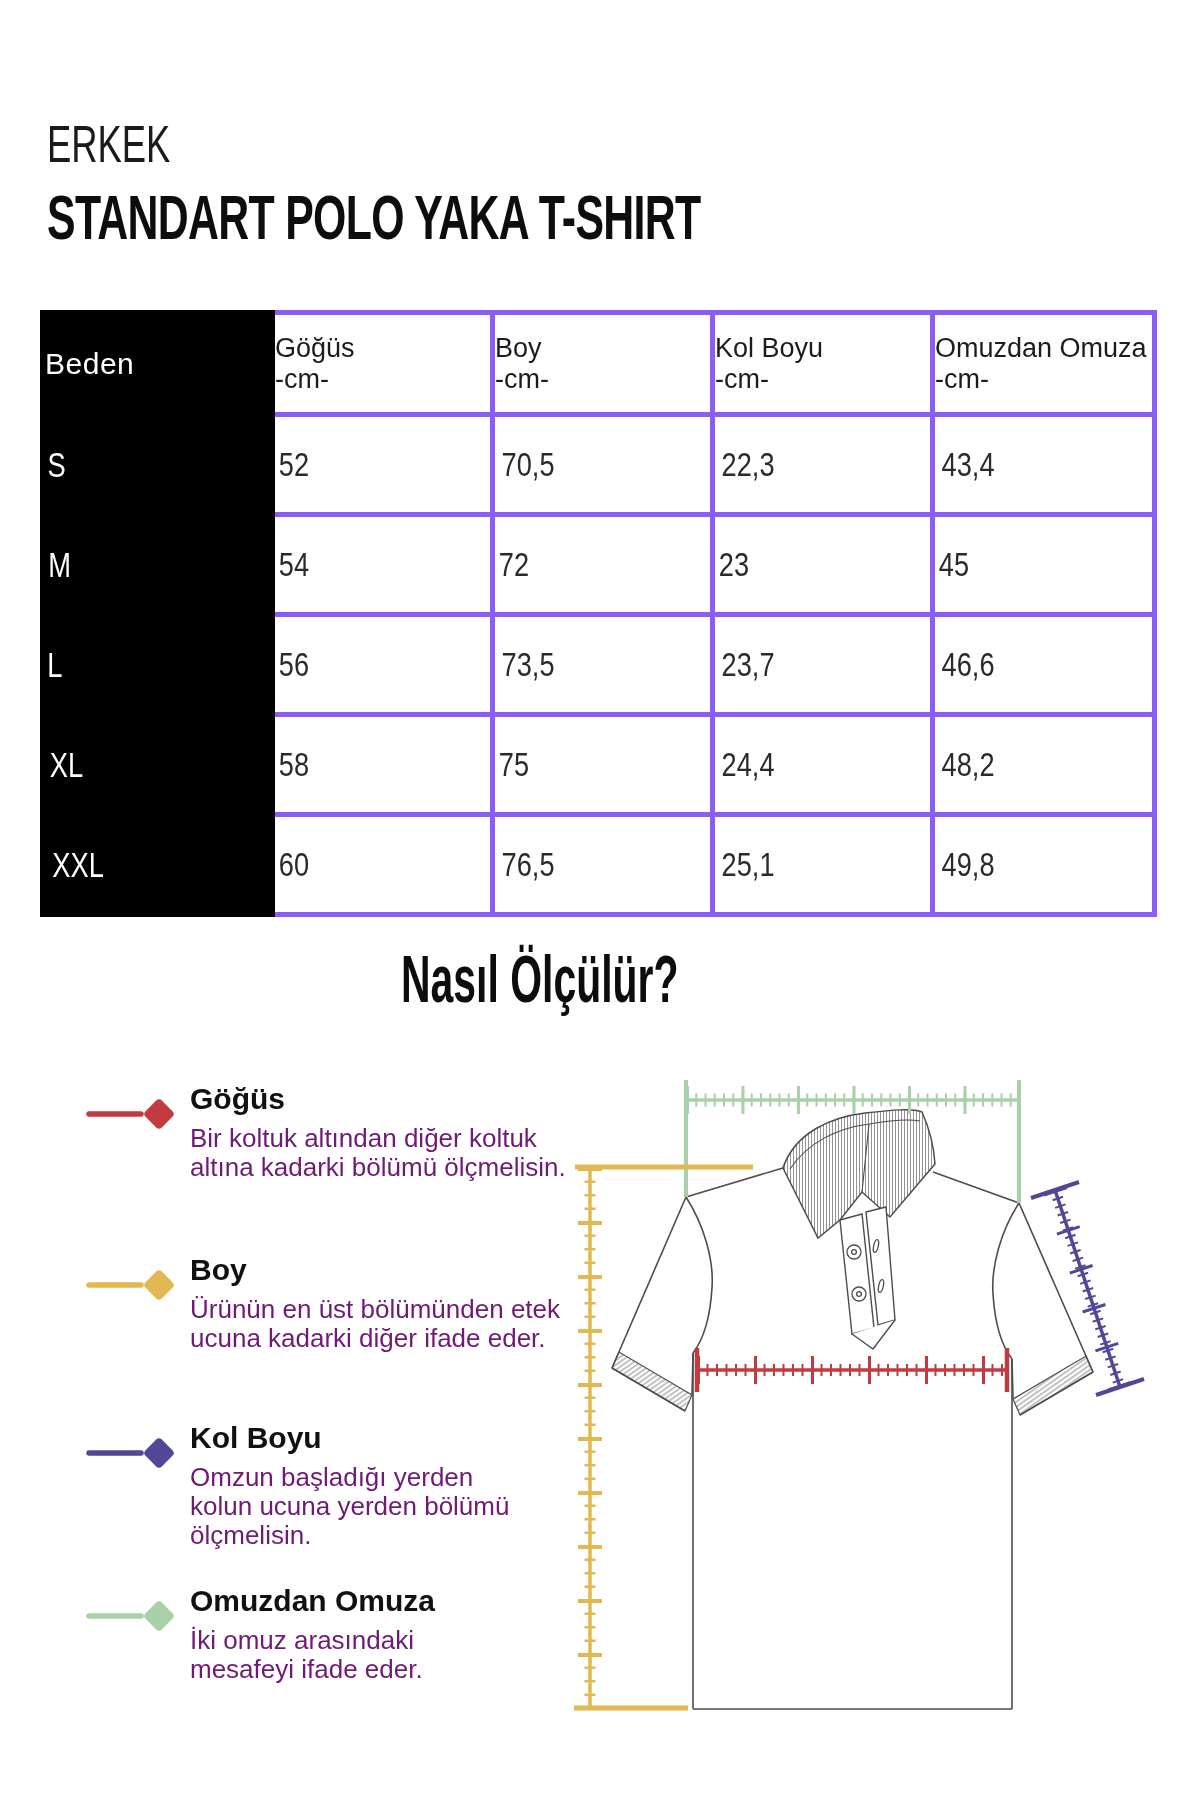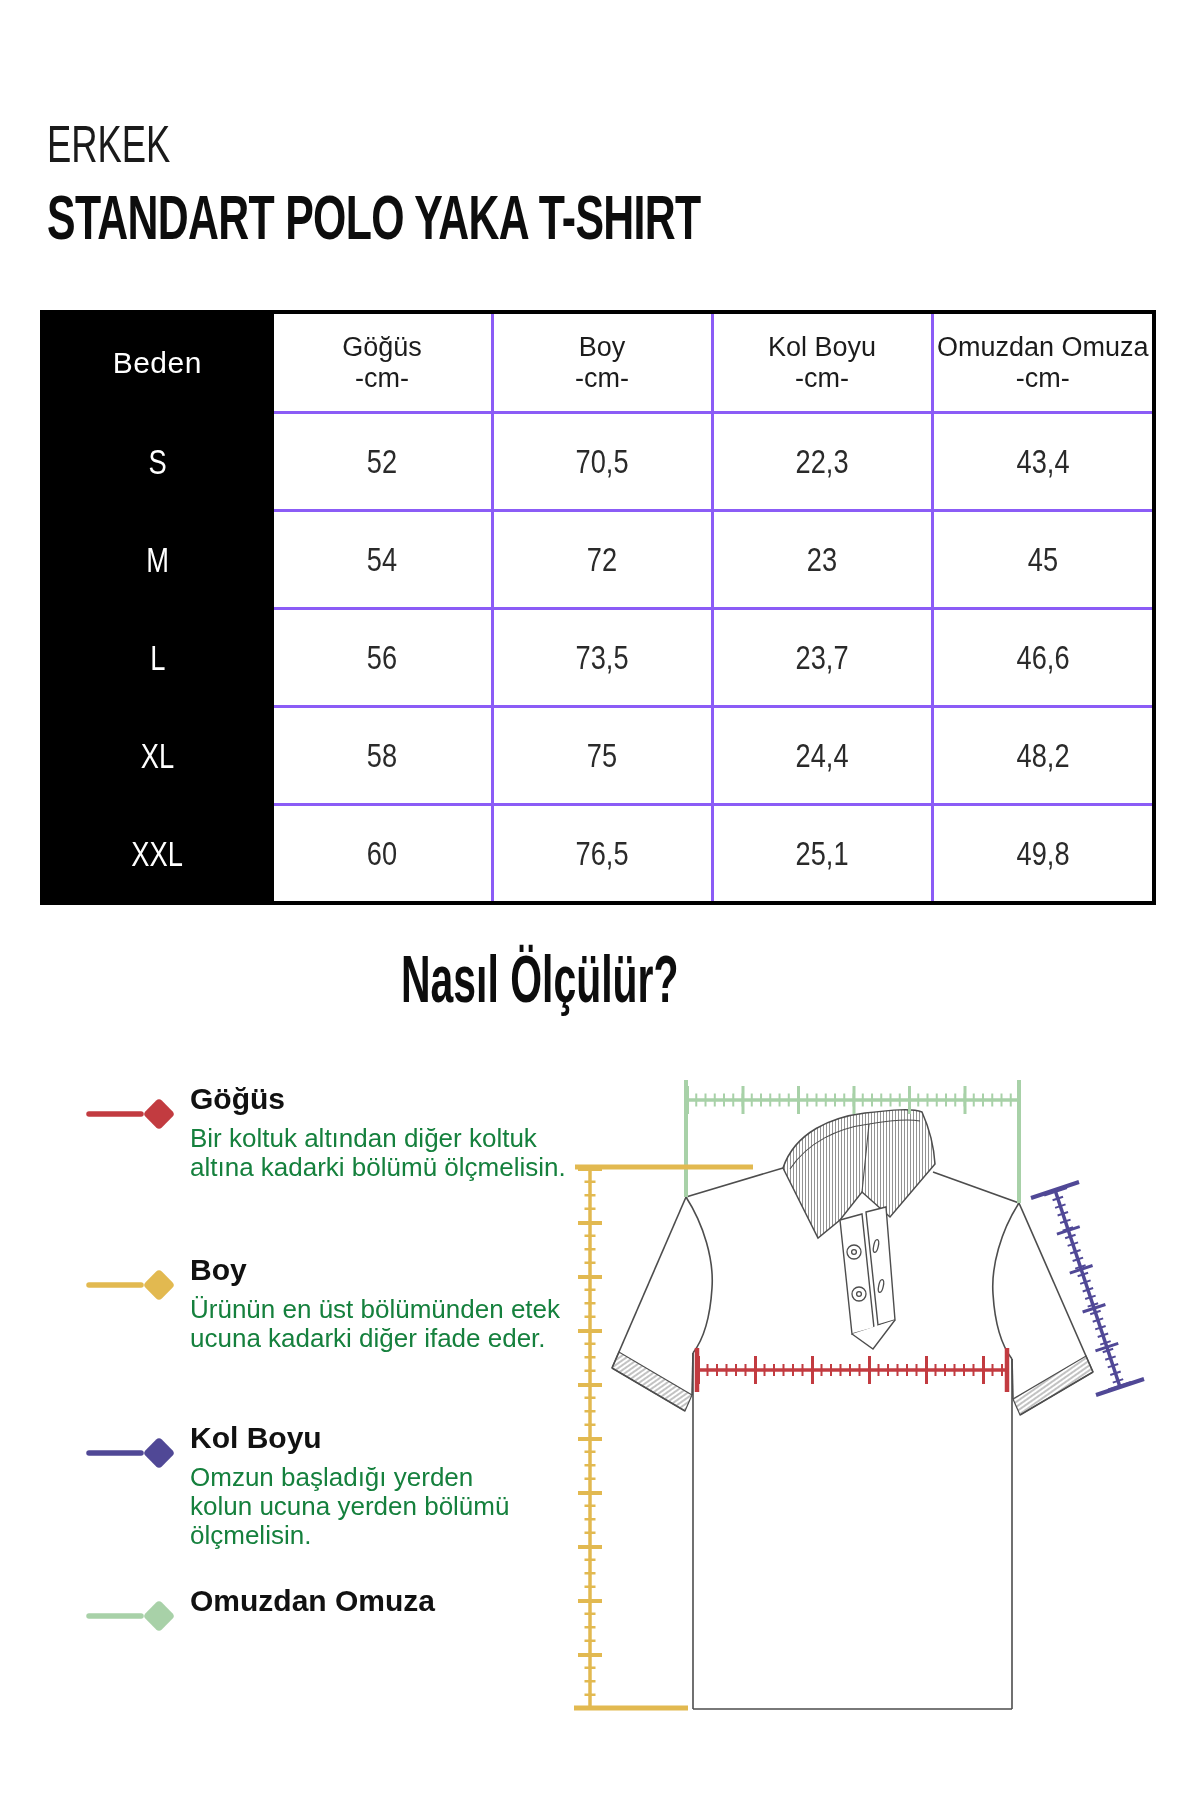--- a/index.html
+++ b/index.html
@@ -28,21 +28,21 @@
     color:#0d0d0d;
   }
 
   
   table.size-table {
     position:absolute; left:40px; top:310px; width:1112px;
     border-collapse:collapse; table-layout:fixed;
     border:4px solid #000;
   }
   .size-table th, .size-table td {
-    border:3px solid #8b5cf6; text-align:center; vertical-align:middle; padding:0;
+    border:5px solid #8b5cf6; text-align:left; vertical-align:middle; padding:0;
   }
   .size-table thead th { height:97px; }
   .size-table tbody td { height:95px; }
   th.corner, td.size-cell { background:#000; color:#fff; border-color:#000; }
   th.corner { font-size:30px; font-weight:400; letter-spacing:0.5px; }
   .hdr-label, .hdr-unit {
     display:block; font-size:27px; font-weight:400; line-height:31px; color:#1c1c1c;
   }
   .size-cell span {
     display:inline-block; font-size:35px; font-weight:400;
@@ -58,21 +58,21 @@
   .measure-heading span {
     display:inline-block; font-size:66px; font-weight:700; line-height:1.15;
     transform:scaleX(0.62); transform-origin:center; color:#0d0d0d; white-space:nowrap;
   }
 
   .legend-item { position:absolute; left:0; width:560px; }
   .legend-marker { position:absolute; left:85px; top:2px; }
   .legend-text { position:absolute; left:190px; top:0; width:378px; }
   .legend-text.w-narrow { width:332px; }
   .legend-name { font-size:30px; font-weight:700; line-height:34px; color:#111; }
-  .legend-desc { margin-top:8px; font-size:26px; line-height:29px; color:#15803d; }
+  .legend-desc { margin-top:8px; font-size:26px; line-height:29px; color:#701a75; }
 
   .diagram-svg { position:absolute; left:540px; top:1020px; }
 </style>
 </head>
 <body>
 
 <div class="page">
 
   <div class="titles">
     <div class="erkek">ERKEK</div>
@@ -185,20 +185,21 @@
     </div>
   </div>
 
   <div class="legend-item" style="top:1584px">
     <svg class="legend-marker" width="110" height="60" viewBox="0 0 110 60">
       <line x1="4" y1="30" x2="56" y2="30" stroke-width="5.5" stroke-linecap="round" stroke="#A8D1A8"></line>
       <rect x="-11.5" y="-11.5" width="23" height="23" rx="4" transform="translate(74,30) rotate(45)" fill="#A8D1A8"></rect>
     </svg>
     <div class="legend-text w-narrow">
       <div class="legend-name">Omuzdan Omuza</div>
+      <div class="legend-desc">İki omuz arasındaki mesafeyi ifade eder.</div>
     </div>
   </div>
 
   <svg class="diagram-svg" width="620" height="760" viewBox="0 0 620 760">
     <defs>
       <pattern id="vhatch" width="3" height="8" patternUnits="userSpaceOnUse">
         <path d="M1.5,0 V8" stroke="#777" stroke-width="0.8"></path>
       </pattern>
       <pattern id="dhatch" width="4" height="8" patternUnits="userSpaceOnUse" patternTransform="rotate(55)">
         <path d="M2,0 V8" stroke="#777" stroke-width="0.9"></path>

